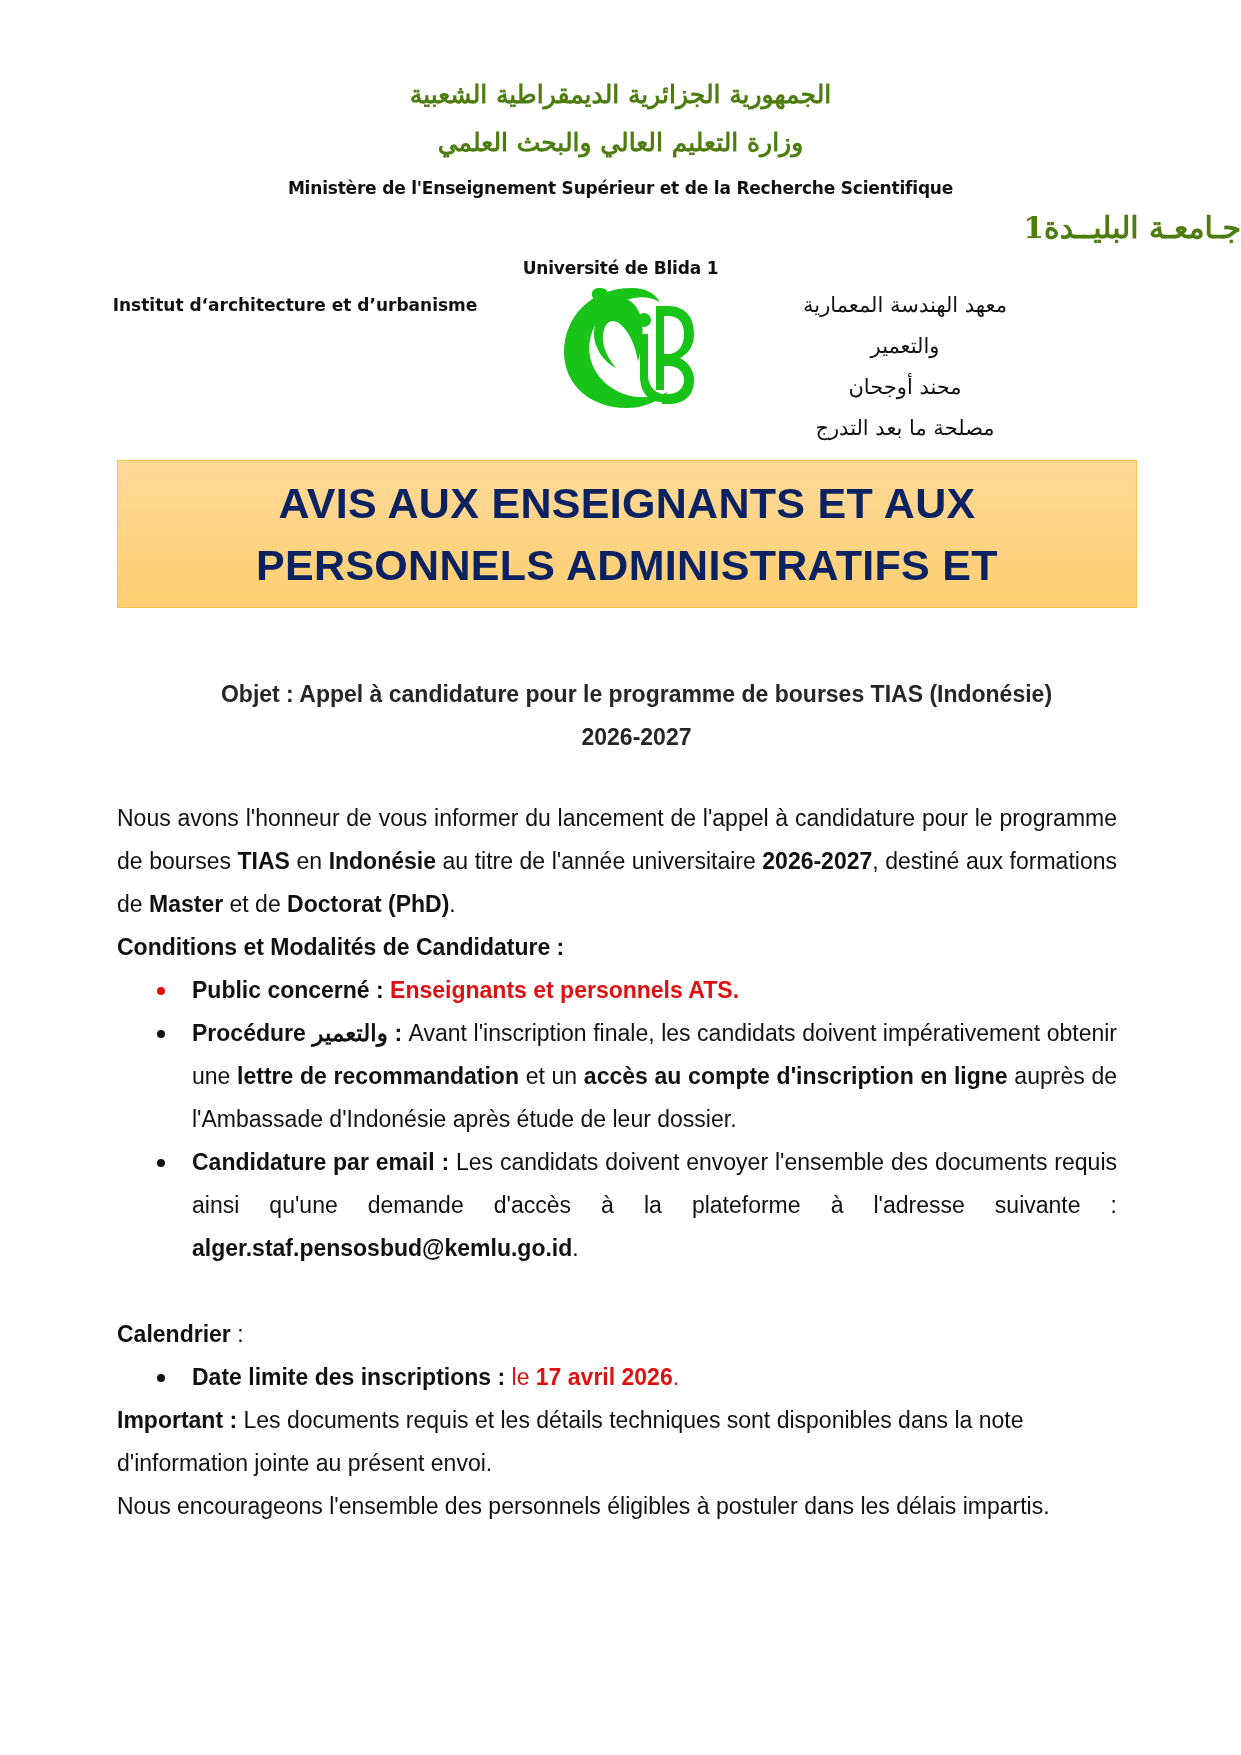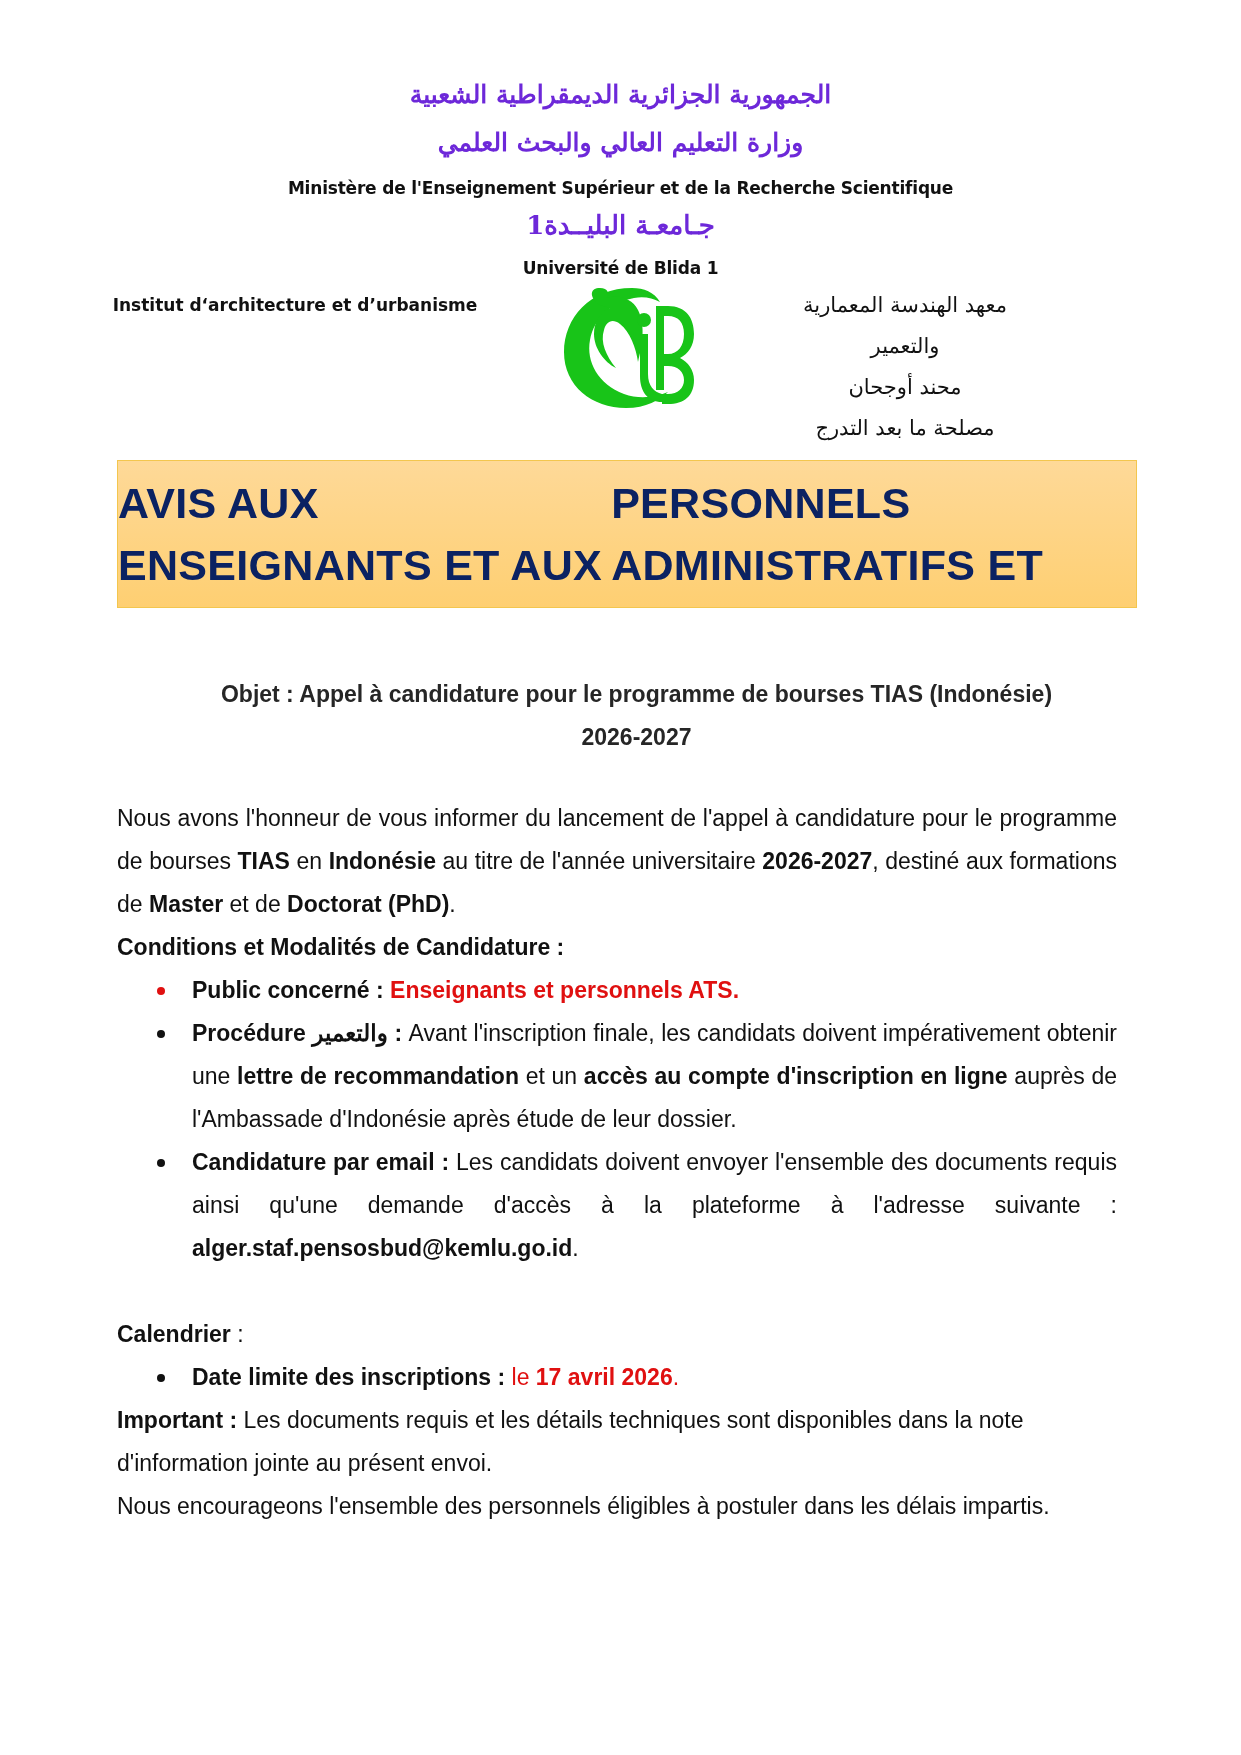--- a/index.html
+++ b/index.html
@@ -3,43 +3,43 @@
 <meta charset="utf-8">
 <style>
   * { box-sizing: border-box; margin: 0; padding: 0; }
   html, body { width: 1241px; height: 1755px; background: #ffffff; overflow: hidden; }
   body { position: relative; font-family: "Liberation Sans", sans-serif; color: #000; }
 
   .abs { position: absolute; }
   .center { left: 0; width: 1241px; text-align: center; }
 
   .ar { font-family: "DejaVu Serif", serif; direction: rtl; }
-  .ar-head { font-size: 25px; font-weight: bold; color: #6d28d9; }
+  .ar-head { font-size: 25px; font-weight: bold; color: #4d7c0f; }
 
   .hdr-fr { font-family: "DejaVu Sans", sans-serif; font-weight: bold; font-size: 17px; color: #111; letter-spacing: -0.2px; }
 
   #ar-republic { top: 80px; }
   #ar-ministry { top: 128px; }
   #fr-ministry { top: 178px; }
-  #ar-university { top: 210px; font-size: 26px; }
+  #ar-university { top: 210px; font-size: 30px; text-align: right; }
   #fr-university { top: 258px; }
 
   #left-block { left: 110px; top: 285px; width: 370px; text-align: center; }
   #left-block .line { display: block; font-family: "DejaVu Sans", sans-serif; font-weight: bold; font-size: 17px; line-height: 41px; color: #111; }
 
   #right-block { left: 770px; top: 285px; width: 270px; text-align: center; }
   #right-block .line { display: block; font-family: "DejaVu Serif", serif; font-size: 21px; line-height: 41px; color: #111; direction: rtl; }
 
   #logo { left: 560px; top: 282px; width: 140px; height: 128px; }
 
   #banner {
     left: 117px; top: 460px; width: 1020px; height: 148px;
     background: linear-gradient(#fed998, #fecf72);
     border: 1.5px solid #f3c64e;
-    display: flex; flex-direction: row; justify-content: center; align-items: center;
+    display: flex; flex-direction: column; justify-content: center; align-items: center;
   }
   #banner .title-line {
     font-family: "Liberation Sans", sans-serif; font-weight: bold;
     font-size: 43px; line-height: 62px; color: #0b2262; letter-spacing: 0.3px;
   }
 
   #subject { top: 673px; left: 16px; width: 1241px; text-align: center; color: #262626; font-weight: bold; font-size: 23px; line-height: 43px; }
 
   .body-text { position: absolute; left: 117px; width: 1000px; font-size: 23px; line-height: 43px; color: #111; }
   .just { text-align: justify; text-align-last: left; }

